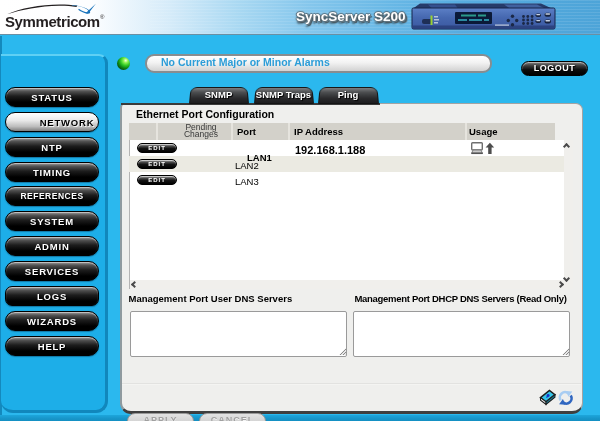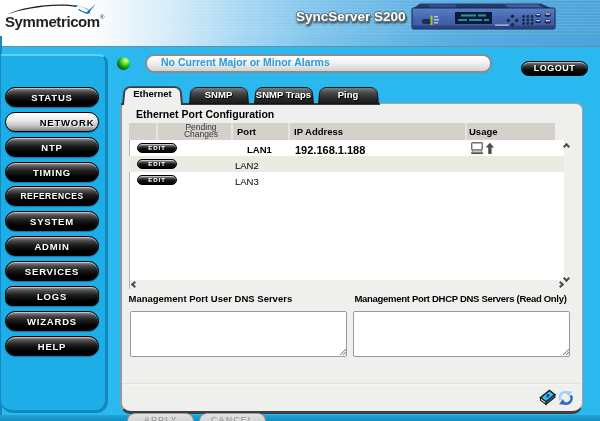--- a/index.html
+++ b/index.html
@@ -1,21 +1,21 @@
 <!DOCTYPE html>
 <html><head>
 <meta charset="utf-8">
 <style>
 * { margin:0; padding:0; box-sizing:border-box; }
 html,body { width:600px; height:421px; overflow:hidden; }
 body { font-family:"Liberation Sans", sans-serif; background:#2bb8ee; position:relative; }
 #page { position:absolute; left:0; top:0; width:600px; height:421px; }
 
 
-#header { position:absolute; left:0; top:0; width:600px; height:47px;
+#header { position:absolute; left:0; top:0; width:600px; height:35px;
   background:linear-gradient(90deg,#ffffff 0px,#fdfeff 90px,#d5ebf9 170px,#a8d8f2 240px,#84c6ec 310px,#68b8e6 390px,#57ace0 460px,#4da4d8 600px);
   border-bottom:1px solid #6b8fa3; }
 #hdrstripes { position:absolute; left:150px; top:0; width:450px; height:35px;
   background:repeating-linear-gradient(180deg, rgba(255,255,255,0.10) 0 1px, rgba(255,255,255,0) 1px 3px); }
 #logo { position:absolute; left:2px; top:0px; }
 #prodname { position:absolute; left:296px; top:10px; font-size:13.5px; font-weight:bold; color:#ffffff;
   letter-spacing:0px; line-height:13px; z-index:3;
   text-shadow:1px 1px 0 #64757f, 2px 2px 1px #46575f, -1px 0px 1px rgba(80,97,107,0.9), 0 -1px 1px rgba(80,97,107,0.8), 1px 0 1px rgba(80,97,107,0.9), 0 3px 2px rgba(60,80,90,0.8); }
 #prodref { position:absolute; left:296px; top:23px; font-size:13.5px; font-weight:bold; color:rgba(110,130,142,0.55);
   letter-spacing:0.2px; line-height:13px; transform:scaleY(-0.75); transform-origin:top; }
@@ -192,21 +192,20 @@
   <div class="sbtn" style="top:285.8px;border-radius:7px;">LOGS</div>
   <div class="sbtn" style="top:310.6px;">WIZARDS</div>
   <div class="sbtn" style="top:335.5px;">HELP</div>
 
   <div id="led"></div>
   <div id="alarmbar">No Current Major or Minor Alarms</div>
   <div id="logout">LOGOUT</div>
 
   <div id="panel"></div>
   <div id="tabdark"></div>
-  <div class="tab active" style="left:122px; width:61px;"><div class="bg"></div><span>Ethernet</span></div>
   <div class="tab inactive" style="left:188.5px; width:60px;"><div class="bg"></div><span>SNMP</span></div>
   <div class="tab inactive" style="left:253.5px; width:60px;"><div class="bg"></div><span>SNMP Traps</span></div>
   <div class="tab inactive" style="left:317.5px; width:61px;"><div class="bg"></div><span>Ping</span></div>
 
   <div id="ptitle">Ethernet Port Configuration</div>
   <div id="thead"></div>
   <div class="hsep" style="left:156px;"></div>
   <div class="hsep" style="left:231px;"></div>
   <div class="hsep" style="left:288px;"></div>
   <div class="hsep" style="left:465px;"></div>
@@ -216,21 +215,21 @@
   <div class="hcell" style="left:469px;">Usage</div>
 
   <div id="scrollbox"></div>
   <div class="row" style="top:140px;"></div>
   <div class="row alt" style="top:156px;"></div>
   <div class="row" style="top:172px;"></div>
 
   <div class="editbtn" style="top:143px;">EDIT</div>
   <div class="editbtn" style="top:159px;">EDIT</div>
   <div class="editbtn" style="top:175px;">EDIT</div>
-  <div class="lan" style="top:144px; font-weight:bold;padding-left:12px;">LAN1</div>
+  <div class="lan" style="top:152px; font-weight:bold;padding-left:12px;">LAN1</div>
   <div class="lan" style="top:160px;">LAN2</div>
   <div class="lan" style="top:176px;">LAN3</div>
   <div class="ipval" style="top:144px;">192.168.1.188</div>
 
   <svg id="usageicons" width="24" height="13" viewBox="0 0 24 13">
     <rect x="0.7" y="0.7" width="10.6" height="7.2" rx="0.8" fill="#ffffff" stroke="#6e6e6e" stroke-width="1.4"></rect>
     <path d="M2,8 L10,8 L11.5,11.6 L0.5,11.6 Z" fill="#c9c9c9" stroke="#6e6e6e" stroke-width="0.8"></path>
     <rect x="0.5" y="10.4" width="11.2" height="1.6" fill="#555555"></rect>
     <polygon points="14.6,5.6 18.9,0.8 23.2,5.6 20.6,5.6 20.6,12 17.2,12 17.2,5.6" fill="#4d4d4d"></polygon>
   </svg>

